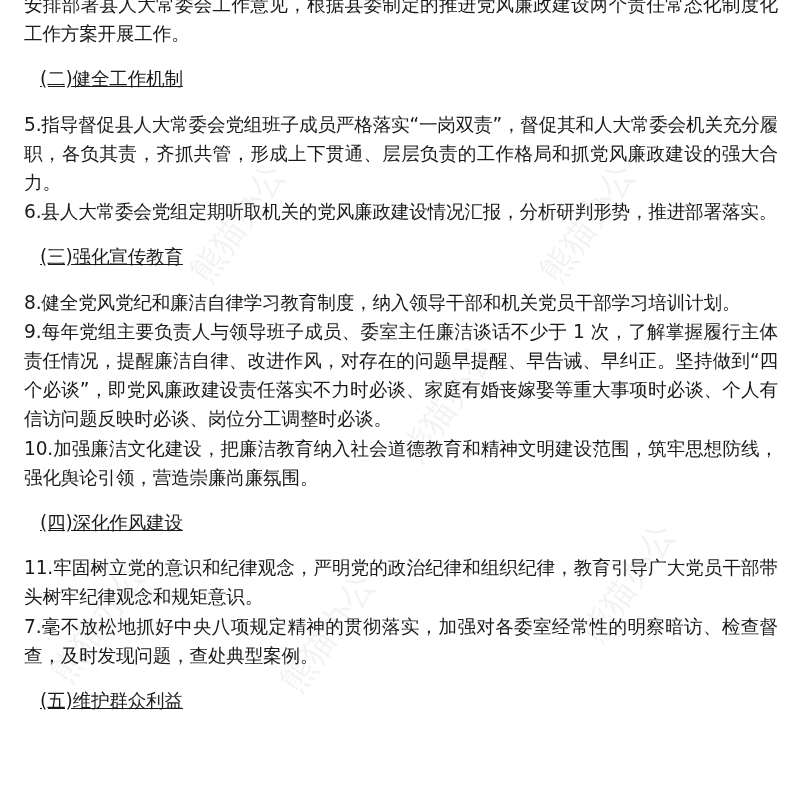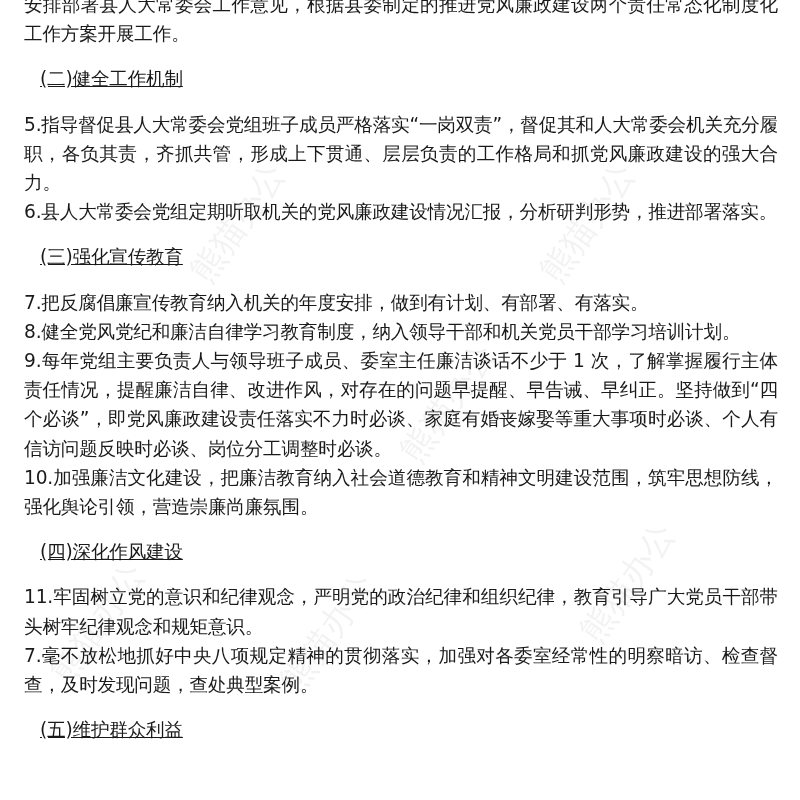--- a/index.html
+++ b/index.html
@@ -48,21 +48,20 @@
 <body>
 
 <div class="doc">
   <p class="para">安排部署县人大常委会工作意见，根据县委制定的推进党风廉政建设两个责任常态化制度化工作方案开展工作。</p>
 
   <p class="heading">(二)健全工作机制</p>
   <p class="para">5.指导督促县人大常委会党组班子成员严格落实“一岗双责”，督促其和人大常委会机关充分履职，各负其责，齐抓共管，形成上下贯通、层层负责的工作格局和抓党风廉政建设的强大合力。</p>
   <p class="para">6.县人大常委会党组定期听取机关的党风廉政建设情况汇报，分析研判形势，推进部署落实。</p>
 
   <p class="heading">(三)强化宣传教育</p>
-  <p class="para">7.把反腐倡廉宣传教育纳入机关的年度安排，做到有计划、有部署、有落实。</p>
   <p class="para">8.健全党风党纪和廉洁自律学习教育制度，纳入领导干部和机关党员干部学习培训计划。</p>
   <p class="para">9.每年党组主要负责人与领导班子成员、委室主任廉洁谈话不少于 1 次，了解掌握履行主体责任情况，提醒廉洁自律、改进作风，对存在的问题早提醒、早告诫、早纠正。坚持做到“四个必谈”，即党风廉政建设责任落实不力时必谈、家庭有婚丧嫁娶等重大事项时必谈、个人有信访问题反映时必谈、岗位分工调整时必谈。</p>
   <p class="para">10.加强廉洁文化建设，把廉洁教育纳入社会道德教育和精神文明建设范围，筑牢思想防线，强化舆论引领，营造崇廉尚廉氛围。</p>
 
   <p class="heading">(四)深化作风建设</p>
   <p class="para">11.牢固树立党的意识和纪律观念，严明党的政治纪律和组织纪律，教育引导广大党员干部带头树牢纪律观念和规矩意识。</p>
   <p class="para">7.毫不放松地抓好中央八项规定精神的贯彻落实，加强对各委室经常性的明察暗访、检查督查，及时发现问题，查处典型案例。</p>
 
   <p class="heading">(五)维护群众利益</p>
 

